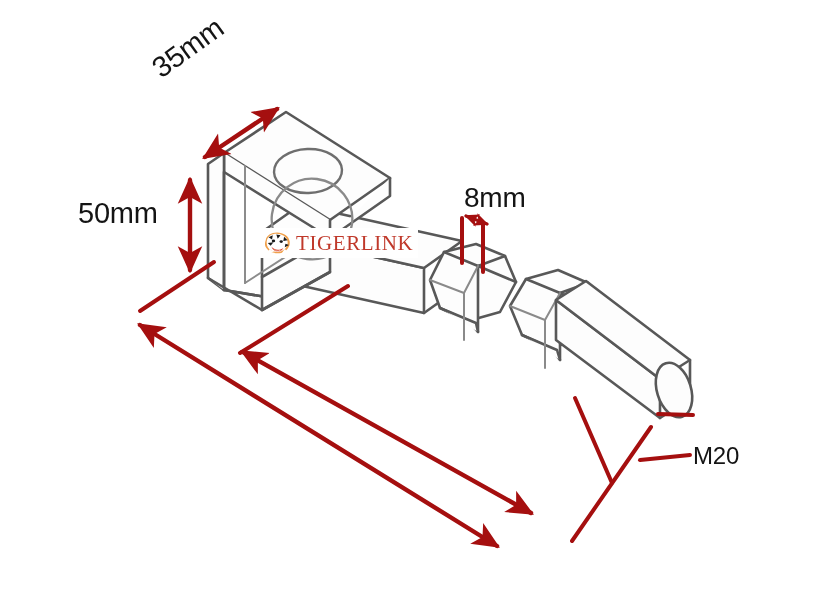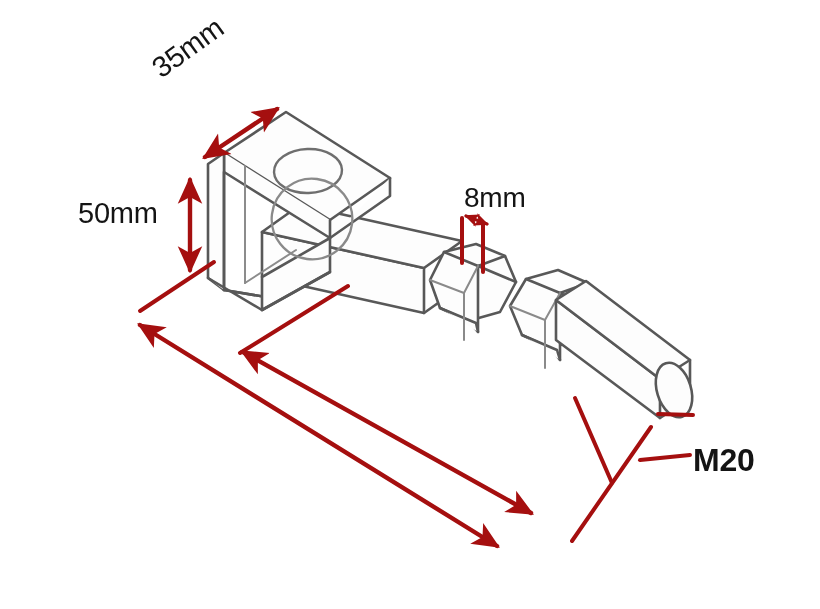--- a/index.html
+++ b/index.html
@@ -56,22 +56,21 @@
     font-size: 29px;
   }
   #label-190mm {
     left: 216px;
     top: 455px;
     font-size: 29px;
   }
   #label-m20 {
     left: 693px;
     top: 442px;
-    font-size: 32px;
-    font-weight: bold;
+    font-size: 24px;
   }
   
   #watermark {
     position: absolute;
     left: 259px;
     top: 228px;
     height: 30px;
     background: #ffffff;
     display: flex;
     align-items: center;
@@ -191,14 +190,34 @@
   <div class="dim-label" id="label-35mm">35mm</div>
 
   <div class="dim-label" id="label-50mm">50mm</div>
 
   <div class="dim-label" id="label-8mm">8mm</div>
 
 
 
   <div class="dim-label" id="label-m20">M20</div>
 
+  <div id="watermark">
+    <svg id="tiger-logo" width="30" height="24" viewBox="0 0 42 34">
+      <path d="M5,13 C6,6 13,2 21,2 C30,2 38,7 39,15 C40,22 35,29 27,31
+               C19,33 10,30 6,24 C3,20 4,16 5,13 Z" fill="#f0a04a"></path>
+      <path d="M7,12 C9,7 14,4 20,4 C28,4 35,8 36,15 C37,21 33,27 26,29
+               C18,31 11,28 8,23 C6,19 6,15 7,12 Z" fill="#ffffff"></path>
+      <path d="M9,9 L15,6 L14,12 Z" fill="#1a1a1a"></path>
+      <path d="M20,5 L26,6 L22,11 Z" fill="#1a1a1a"></path>
+      <path d="M31,8 L36,13 L30,14 Z" fill="#1a1a1a"></path>
+      <path d="M8,17 L16,16 L12,21 Z" fill="#1a1a1a"></path>
+      <path d="M33,18 L38,20 L32,23 Z" fill="#1a1a1a"></path>
+      <ellipse cx="16" cy="14" rx="2.4" ry="2.0" fill="#1a1a1a"></ellipse>
+      <ellipse cx="27" cy="15" rx="2.4" ry="2.0" fill="#1a1a1a"></ellipse>
+      <path d="M13,22 C16,27 25,28 30,24 C27,31 16,31 13,22 Z" fill="#d8442c"></path>
+      <path d="M17,25 C20,29 24,29 27,26 C25,30 19,30 17,25 Z" fill="#ffffff"></path>
+      <path d="M10,26 L18,30 L9,30 Z" fill="#ffffff"></path>
+      <path d="M32,25 L28,31 L35,29 Z" fill="#ffffff"></path>
+    </svg>
+    <span id="watermark-text">TIGERLINK</span>
+  </div>
 
 </div>
 
 </body></html>

